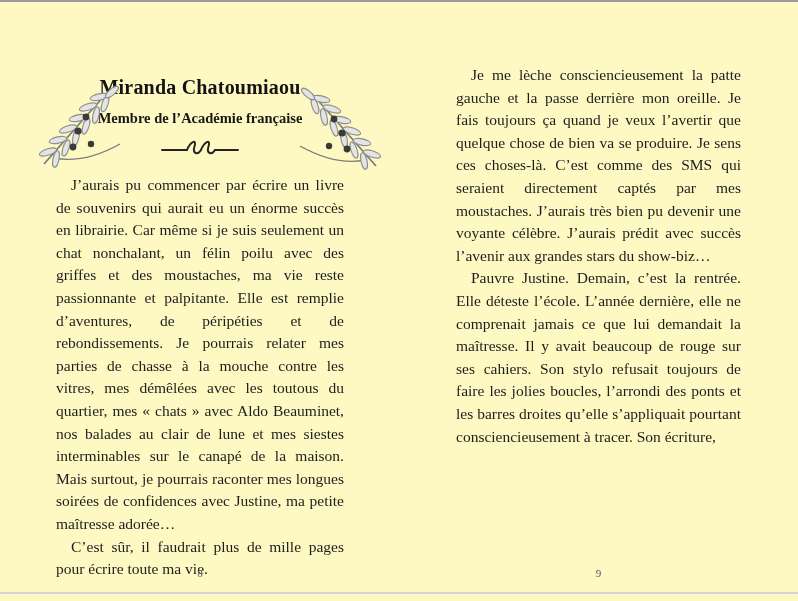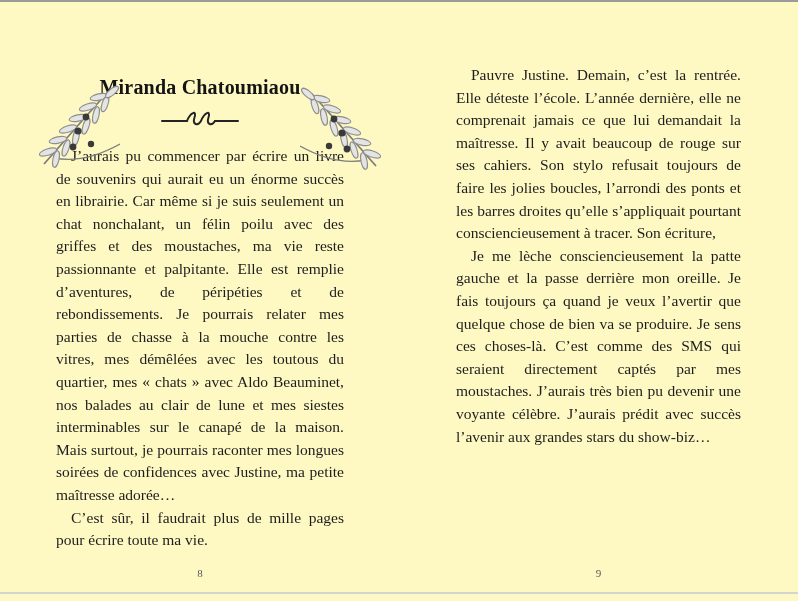--- a/index.html
+++ b/index.html
@@ -116,40 +116,41 @@
         </g>
         <g fill="#3a3a3a">
           <circle cx="50" cy="33" r="3.4"></circle>
           <circle cx="42" cy="47" r="3.6"></circle>
           <circle cx="37" cy="63" r="3.4"></circle>
           <circle cx="55" cy="60" r="3.2"></circle>
         </g>
       </svg>
 
       <h1 class="chapter-title">Miranda Chatoumiaou</h1>
+      <p class="chapter-affiliation">Membre de l’Académie française</p>
 
       <svg class="divider" viewBox="0 0 80 18" width="80" height="18" aria-hidden="true">
         <g fill="none" stroke="#242424" stroke-width="2" stroke-linecap="round">
           <path d="M2 10 H27"></path>
           <path d="M27 10 c3.5 -9 10 -11 7.5 -3.5 c-2.5 7.5 3.5 8.5 6.5 3.5 c3.5 -9 10 -11 7.5 -3.5 c-2.5 7.5 3.5 8.5 6.5 3.5"></path>
           <path d="M55 10 H78"></path>
         </g>
       </svg>
     </div>
 
     <div class="body-text">
       <p>J’aurais pu commencer par écrire un livre de souvenirs qui aurait eu un énorme succès en librairie. Car même si je suis seulement un chat nonchalant, un félin poilu avec des griffes et des moustaches, ma vie reste passionnante et palpitante. Elle est remplie d’aventures, de péripéties et de rebondissements. Je pourrais relater mes parties de chasse à la mouche contre les vitres, mes démêlées avec les toutous du quartier, mes « chats » avec Aldo Beauminet, nos balades au clair de lune et mes siestes interminables sur le canapé de la maison. Mais surtout, je pourrais raconter mes longues soirées de confidences avec Justine, ma petite maîtresse adorée…</p>
       <p>C’est sûr, il faudrait plus de mille pages pour écrire toute ma vie.</p>
     </div>
   </div>
 
   <div class="page page-right">
     <div class="body-text">
+      <p>Je me lèche consciencieusement la patte gauche et la passe derrière mon oreille. Je fais toujours ça quand je veux l’avertir que quelque chose de bien va se produire. Je sens ces choses-là. C’est comme des SMS qui seraient directement captés par mes moustaches. J’aurais très bien pu devenir une voyante célèbre. J’aurais prédit avec succès l’avenir aux grandes stars du show-biz…</p>
       <p>Pauvre Justine. Demain, c’est la rentrée. Elle déteste l’école. L’année dernière, elle ne comprenait jamais ce que lui demandait la maîtresse. Il y avait beaucoup de rouge sur ses cahiers. Son stylo refusait toujours de faire les jolies boucles, l’arrondi des ponts et les barres droites qu’elle s’appliquait pourtant consciencieusement à tracer. Son écriture,</p>
-      <p>Je me lèche consciencieusement la patte gauche et la passe derrière mon oreille. Je fais toujours ça quand je veux l’avertir que quelque chose de bien va se produire. Je sens ces choses-là. C’est comme des SMS qui seraient directement captés par mes moustaches. J’aurais très bien pu devenir une voyante célèbre. J’aurais prédit avec succès l’avenir aux grandes stars du show-biz…</p>
     </div>
   </div>
 
   <div class="page-number page-number-left">8</div>
   <div class="page-number page-number-right">9</div>
 
   <div class="edge-line edge-bottom"></div>
 </div>
 
 </body></html>

